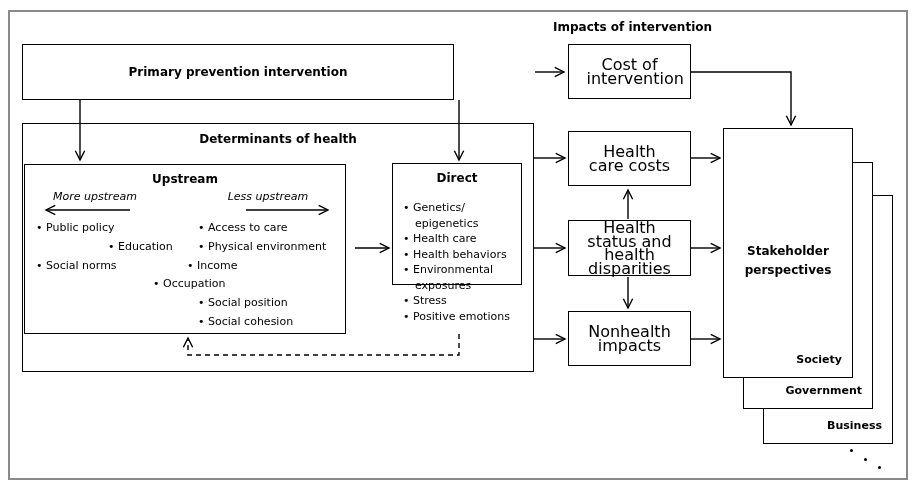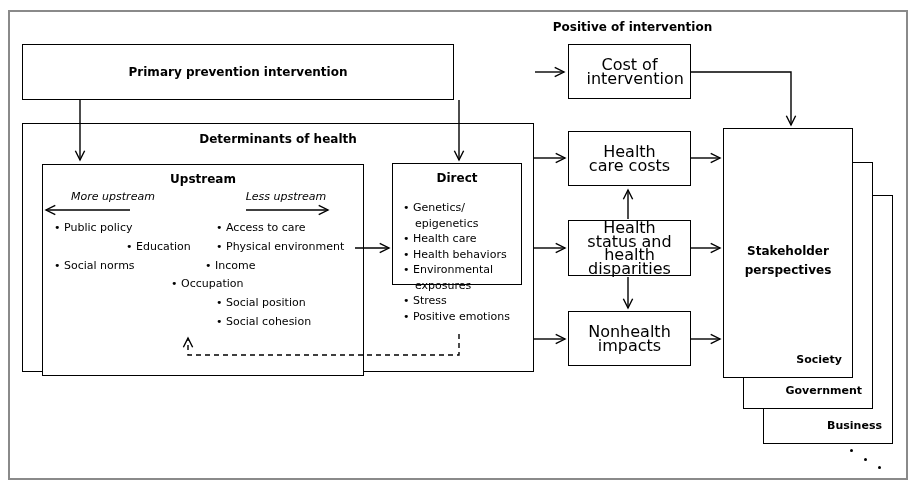--- a/index.html
+++ b/index.html
@@ -16,21 +16,21 @@
   .lbl{position:absolute;}
 
   .impacts{left:545px;top:20px;width:175px;text-align:center;font-weight:bold;font-size:12px;}
 
   .primary{left:22px;top:44px;width:432px;height:56px;display:flex;align-items:center;justify-content:center;}
   .primary span{font-weight:bold;font-size:12px;}
 
   .determinants{left:22px;top:123px;width:512px;height:249px;}
   .det-title{position:absolute;left:0;top:8px;width:100%;text-align:center;font-weight:bold;font-size:12px;}
 
-  .upstream{left:42px;top:164px;width:322px;height:212px;}
+  .upstream{left:24px;top:164px;width:322px;height:170px;}
   .up-title{position:absolute;left:0;top:7px;width:100%;text-align:center;font-weight:bold;font-size:12px;}
   .up-dir{position:absolute;top:25px;width:110px;text-align:center;font-style:italic;font-size:11px;}
   .up-dir.more{left:15px;}
   .up-dir.less{left:188px;}
   .bi{position:absolute;white-space:nowrap;font-size:11px;}
   .bi::before{content:"\2022\00a0";}
   .u0{left:11px;top:56px;text-align:center;}
   .u1{left:173px;top:56px;}
   .u2{left:83px;top:75px;}
   .u3{left:173px;top:75px;}
@@ -69,21 +69,21 @@
   .d2{left:864px;top:458px;}
   .d3{left:878px;top:466px;}
 </style>
 </head>
 <body>
 
 <div class="canvas">
 
   <div class="frame"></div>
 
-  <div class="lbl impacts">Positive of intervention</div>
+  <div class="lbl impacts">Impacts of intervention</div>
 
   <div class="box primary">
     <span>Primary prevention intervention</span>
   </div>
 
   <div class="box mid cost">
     <span>Cost of intervention</span>
   </div>
 
   <div class="box determinants">

